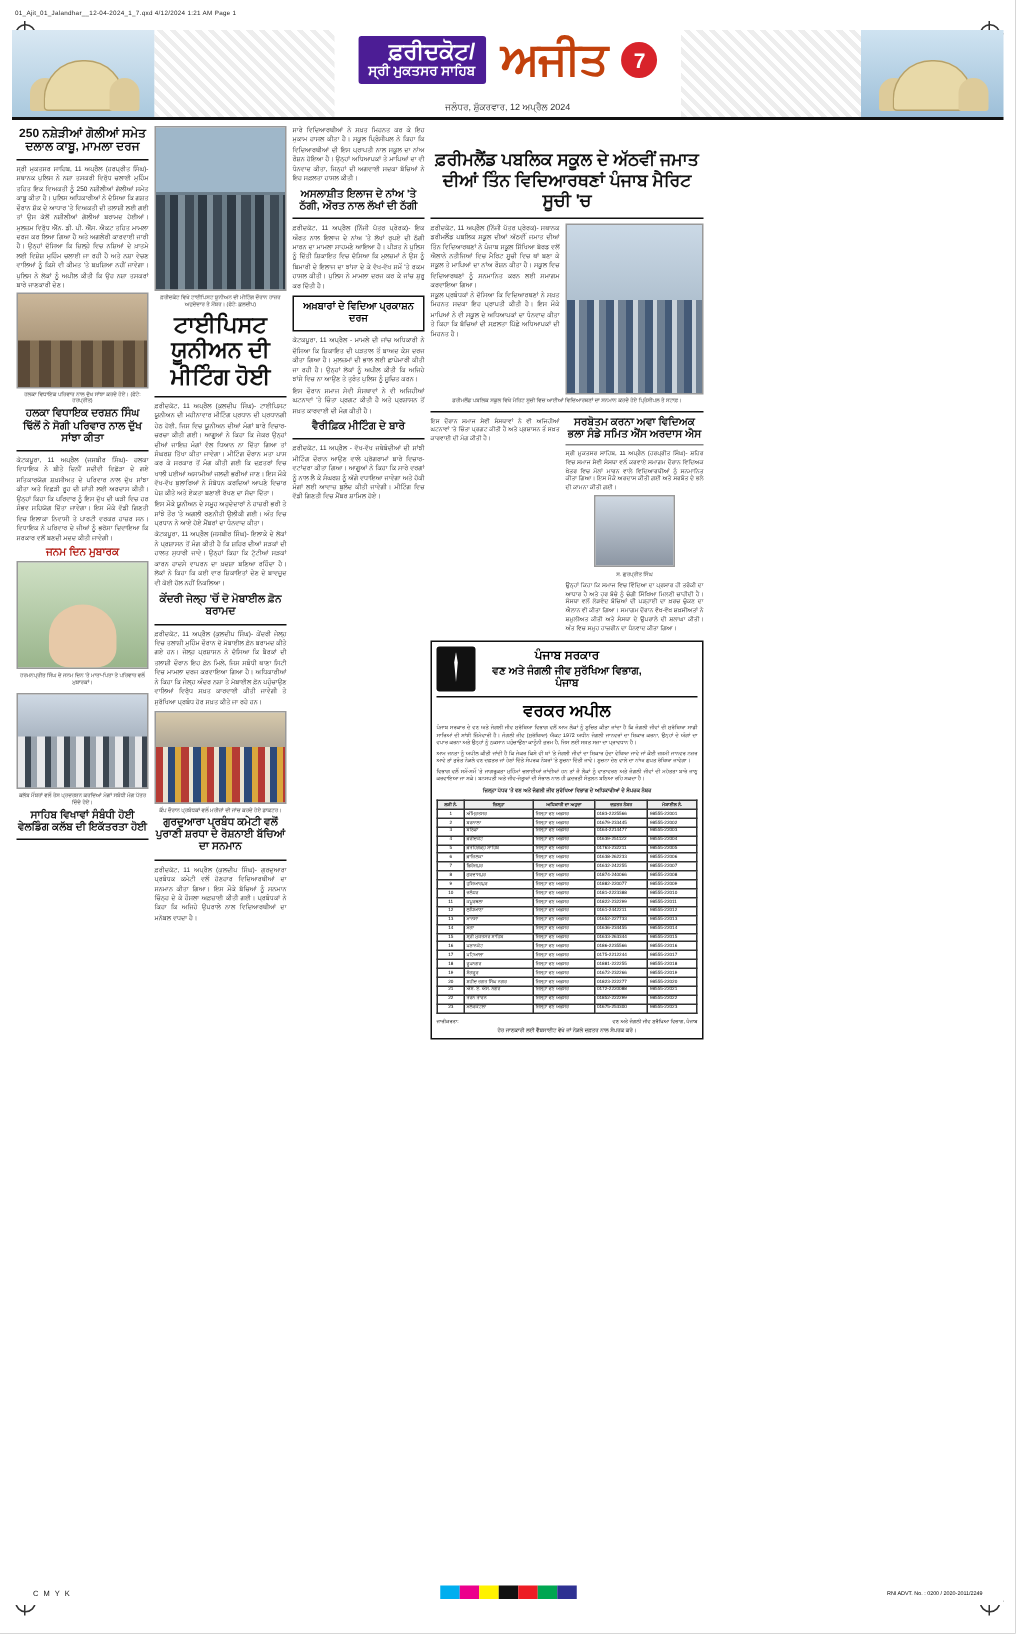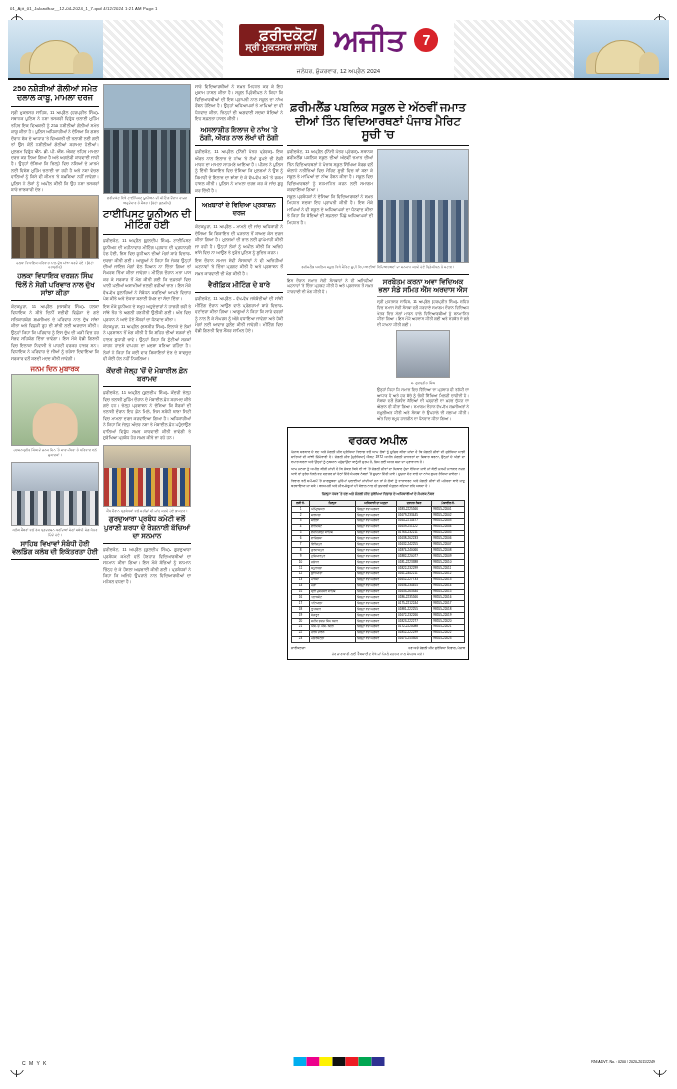--- a/index.html
+++ b/index.html
@@ -13,38 +13,38 @@
   .topslug{position:absolute;left:10px;top:6px;font-size:4.2px;color:#222;letter-spacing:.2px;white-space:nowrap;}
   
   .masthead{position:relative;height:58px;border-bottom:2px solid #111;display:flex;align-items:stretch;}
   .mast-pic{width:95px;background:linear-gradient(#cfe3f1,#9dbfd8);position:relative;overflow:hidden;}
   .mast-pic.left{background:linear-gradient(#d9e8f3,#aac9de);}
   .mast-pic .dome{position:absolute;left:50%;transform:translateX(-50%);bottom:4px;width:54px;height:34px;background:#e8d9a8;border-radius:26px 26px 3px 3px;box-shadow:0 0 0 1px #b6a16a inset;}
   .mast-pic .dome2{position:absolute;left:12px;bottom:4px;width:20px;height:22px;background:#ddcb9a;border-radius:10px 10px 2px 2px;}
   .mast-pic .dome3{position:absolute;right:10px;bottom:4px;width:20px;height:22px;background:#ddcb9a;border-radius:10px 10px 2px 2px;}
   .mast-center{flex:1;position:relative;display:flex;flex-direction:column;align-items:center;justify-content:center;}
   .mast-red{position:absolute;left:50%;transform:translateX(-50%);top:4px;display:flex;align-items:center;gap:4px;}
-  .edition-box{background:#7f1d1d;color:#fff;font-weight:bold;font-size:15px;padding:3px 7px 4px;line-height:1.05;text-align:right;border-radius:2px;}
+  .edition-box{background:#4c1d95;color:#fff;font-weight:bold;font-size:15px;padding:3px 7px 4px;line-height:1.05;text-align:right;border-radius:2px;}
   .edition-box .l2{font-size:9px;display:block;}
-  .ajit-logo{font-size:30px;font-weight:bold;color:#701a75;letter-spacing:-1px;line-height:1;padding:0 6px;}
+  .ajit-logo{font-size:30px;font-weight:bold;color:#c2410c;letter-spacing:-1px;line-height:1;padding:0 6px;}
   .pageno{width:24px;height:24px;border-radius:50%;background:#d8232a;color:#fff;font-weight:bold;font-size:14px;display:flex;align-items:center;justify-content:center;}
   .mast-date{position:absolute;bottom:3px;left:50%;transform:translateX(-50%);font-size:6px;color:#333;white-space:nowrap;}
   .mast-pattern{position:absolute;left:0;top:0;bottom:0;width:120px;background:
      repeating-linear-gradient(45deg,#e6e6e6 0 3px,#fff 3px 6px);opacity:.7;}
   .mast-pattern.r{left:auto;right:0;}
   
   .body{display:flex;gap:4px;padding:4px 3px;height:985px;box-sizing:border-box;}
   .col{display:flex;flex-direction:column;gap:1px;}
   .c1{width:88px;}
   .c2{width:88px;}
   .c3{width:88px;}
   .c4{width:88px;}
   .hl{font-weight:bold;text-align:center;line-height:1.18;color:#111;}
   .h-xl{font-size:11.5px;margin-top:17px;}
-  .h-lg{font-size:10px;}
+  .h-lg{font-size:15px;}
   .h-md{font-size:8px;}
   .h-sm{font-size:7px;}
   .txt{font-size:4.3px;line-height:1.5;text-align:justify;color:#222;}
   .txt.small{font-size:4px;line-height:1.45;}
   .rule{border-top:1px solid #111;margin:2px 0;}
   .rule-thin{border-top:.5px solid #888;margin:2px 0;}
   .photo{background:#c8c8c8;position:relative;overflow:hidden;border:.5px solid #999;}
   .cap{font-size:3.6px;line-height:1.35;color:#333;text-align:center;padding:1px 0;}
   
   .ph-people{background:linear-gradient(#9fb7c9 0 40%,#6d7f8c 40% 100%);}
@@ -203,20 +203,28 @@
             <div class="hl h-sm">ਸਰਬੋਤਮ ਕਰਨਾ ਅਵਾ ਵਿਦਿਅਕ ਭਲਾ ਸੰਡੇ ਸਮਿਤ ਐਂਸ ਅਰਦਾਸ ਐਸ</div>
             <div class="rule-thin"></div>
             <div class="txt small">ਸ੍ਰੀ ਮੁਕਤਸਰ ਸਾਹਿਬ, 11 ਅਪ੍ਰੈਲ (ਹਰਪ੍ਰੀਤ ਸਿੰਘ)- ਸ਼ਹਿਰ ਵਿਚ ਸਮਾਜ ਸੇਵੀ ਸੰਸਥਾ ਵਲੋਂ ਕਰਵਾਏ ਸਮਾਗਮ ਦੌਰਾਨ ਵਿਦਿਅਕ ਖੇਤਰ ਵਿਚ ਮੱਲਾਂ ਮਾਰਨ ਵਾਲੇ ਵਿਦਿਆਰਥੀਆਂ ਨੂੰ ਸਨਮਾਨਿਤ ਕੀਤਾ ਗਿਆ। ਇਸ ਮੌਕੇ ਅਰਦਾਸ ਕੀਤੀ ਗਈ ਅਤੇ ਸਰਬੱਤ ਦੇ ਭਲੇ ਦੀ ਕਾਮਨਾ ਕੀਤੀ ਗਈ।</div>
             <div class="photo" style="height:46px;width:52px;margin:2px auto;background:linear-gradient(#cfd8e2,#8c96a3)"></div>
             <div class="cap">ਸ. ਗੁਰਪ੍ਰੀਤ ਸਿੰਘ</div>
             <div class="txt small">ਉਨ੍ਹਾਂ ਕਿਹਾ ਕਿ ਸਮਾਜ ਵਿਚ ਵਿੱਦਿਆ ਦਾ ਪ੍ਰਸਾਰ ਹੀ ਤਰੱਕੀ ਦਾ ਆਧਾਰ ਹੈ ਅਤੇ ਹਰ ਬੱਚੇ ਨੂੰ ਚੰਗੀ ਸਿੱਖਿਆ ਮਿਲਣੀ ਚਾਹੀਦੀ ਹੈ। ਸੰਸਥਾ ਵਲੋਂ ਲੋੜਵੰਦ ਬੱਚਿਆਂ ਦੀ ਪੜ੍ਹਾਈ ਦਾ ਖ਼ਰਚ ਚੁੱਕਣ ਦਾ ਐਲਾਨ ਵੀ ਕੀਤਾ ਗਿਆ। ਸਮਾਗਮ ਦੌਰਾਨ ਵੱਖ-ਵੱਖ ਸ਼ਖ਼ਸੀਅਤਾਂ ਨੇ ਸ਼ਮੂਲੀਅਤ ਕੀਤੀ ਅਤੇ ਸੰਸਥਾ ਦੇ ਉਪਰਾਲੇ ਦੀ ਸ਼ਲਾਘਾ ਕੀਤੀ। ਅੰਤ ਵਿਚ ਸਮੂਹ ਹਾਜ਼ਰੀਨ ਦਾ ਧੰਨਵਾਦ ਕੀਤਾ ਗਿਆ।</div>
           </div>
         </div>
 
         <div class="ad" style="margin-top:4px">
+          <div class="ad-top">
+            <div class="ad-emblem"></div>
+            <div class="ad-ttl">
+              <div class="t1">ਪੰਜਾਬ ਸਰਕਾਰ</div>
+              <div class="t2">ਵਣ ਅਤੇ ਜੰਗਲੀ ਜੀਵ ਸੁਰੱਖਿਆ ਵਿਭਾਗ, ਪੰਜਾਬ</div>
+            </div>
+            <div class="ad-emblem" style="visibility:hidden"></div>
+          </div>
           <div class="ad-h">ਵਰਕਰ ਅਪੀਲ</div>
           <div class="ad-body">ਪੰਜਾਬ ਸਰਕਾਰ ਦੇ ਵਣ ਅਤੇ ਜੰਗਲੀ ਜੀਵ ਸੁਰੱਖਿਆ ਵਿਭਾਗ ਵਲੋਂ ਆਮ ਲੋਕਾਂ ਨੂੰ ਸੂਚਿਤ ਕੀਤਾ ਜਾਂਦਾ ਹੈ ਕਿ ਜੰਗਲੀ ਜੀਵਾਂ ਦੀ ਸੁਰੱਖਿਆ ਸਾਡੀ ਸਾਰਿਆਂ ਦੀ ਸਾਂਝੀ ਜ਼ਿੰਮੇਵਾਰੀ ਹੈ। ਜੰਗਲੀ ਜੀਵ (ਸੁਰੱਖਿਆ) ਐਕਟ 1972 ਅਧੀਨ ਜੰਗਲੀ ਜਾਨਵਰਾਂ ਦਾ ਸ਼ਿਕਾਰ ਕਰਨਾ, ਉਨ੍ਹਾਂ ਦੇ ਅੰਗਾਂ ਦਾ ਵਪਾਰ ਕਰਨਾ ਅਤੇ ਉਨ੍ਹਾਂ ਨੂੰ ਨੁਕਸਾਨ ਪਹੁੰਚਾਉਣਾ ਕਾਨੂੰਨੀ ਜੁਰਮ ਹੈ, ਜਿਸ ਲਈ ਸਖ਼ਤ ਸਜ਼ਾ ਦਾ ਪ੍ਰਾਵਧਾਨ ਹੈ।</div>
           <div class="ad-body" style="margin-top:2px">ਆਮ ਜਨਤਾ ਨੂੰ ਅਪੀਲ ਕੀਤੀ ਜਾਂਦੀ ਹੈ ਕਿ ਜੇਕਰ ਕਿਸੇ ਵੀ ਥਾਂ 'ਤੇ ਜੰਗਲੀ ਜੀਵਾਂ ਦਾ ਸ਼ਿਕਾਰ ਹੁੰਦਾ ਵੇਖਿਆ ਜਾਵੇ ਜਾਂ ਕੋਈ ਜ਼ਖ਼ਮੀ ਜਾਨਵਰ ਨਜ਼ਰ ਆਵੇ ਤਾਂ ਤੁਰੰਤ ਨੇੜਲੇ ਵਣ ਦਫ਼ਤਰ ਜਾਂ ਹੇਠਾਂ ਦਿੱਤੇ ਸੰਪਰਕ ਨੰਬਰਾਂ 'ਤੇ ਸੂਚਨਾ ਦਿੱਤੀ ਜਾਵੇ। ਸੂਚਨਾ ਦੇਣ ਵਾਲੇ ਦਾ ਨਾਂਅ ਗੁਪਤ ਰੱਖਿਆ ਜਾਵੇਗਾ।</div>
           <div class="ad-body" style="margin-top:2px">ਵਿਭਾਗ ਵਲੋਂ ਸਮੇਂ-ਸਮੇਂ 'ਤੇ ਜਾਗਰੂਕਤਾ ਮੁਹਿੰਮਾਂ ਚਲਾਈਆਂ ਜਾਂਦੀਆਂ ਹਨ ਤਾਂ ਜੋ ਲੋਕਾਂ ਨੂੰ ਵਾਤਾਵਰਣ ਅਤੇ ਜੰਗਲੀ ਜੀਵਾਂ ਦੀ ਮਹੱਤਤਾ ਬਾਰੇ ਜਾਣੂ ਕਰਵਾਇਆ ਜਾ ਸਕੇ। ਬਨਸਪਤੀ ਅਤੇ ਜੀਵ-ਜੰਤੂਆਂ ਦੀ ਸੰਭਾਲ ਨਾਲ ਹੀ ਕੁਦਰਤੀ ਸੰਤੁਲਨ ਬਣਿਆ ਰਹਿ ਸਕਦਾ ਹੈ।</div>
           <div class="ad-body" style="text-align:center;margin-top:3px;font-weight:bold">ਜ਼ਿਲ੍ਹਾ ਪੱਧਰ 'ਤੇ ਵਣ ਅਤੇ ਜੰਗਲੀ ਜੀਵ ਸੁਰੱਖਿਆ ਵਿਭਾਗ ਦੇ ਅਧਿਕਾਰੀਆਂ ਦੇ ਸੰਪਰਕ ਨੰਬਰ</div>
           <table class="admin">
             <thead>
                 <tr>
                   <th>ਲੜੀ ਨੰ.</th>
                   <th>ਜ਼ਿਲ੍ਹਾ</th>

